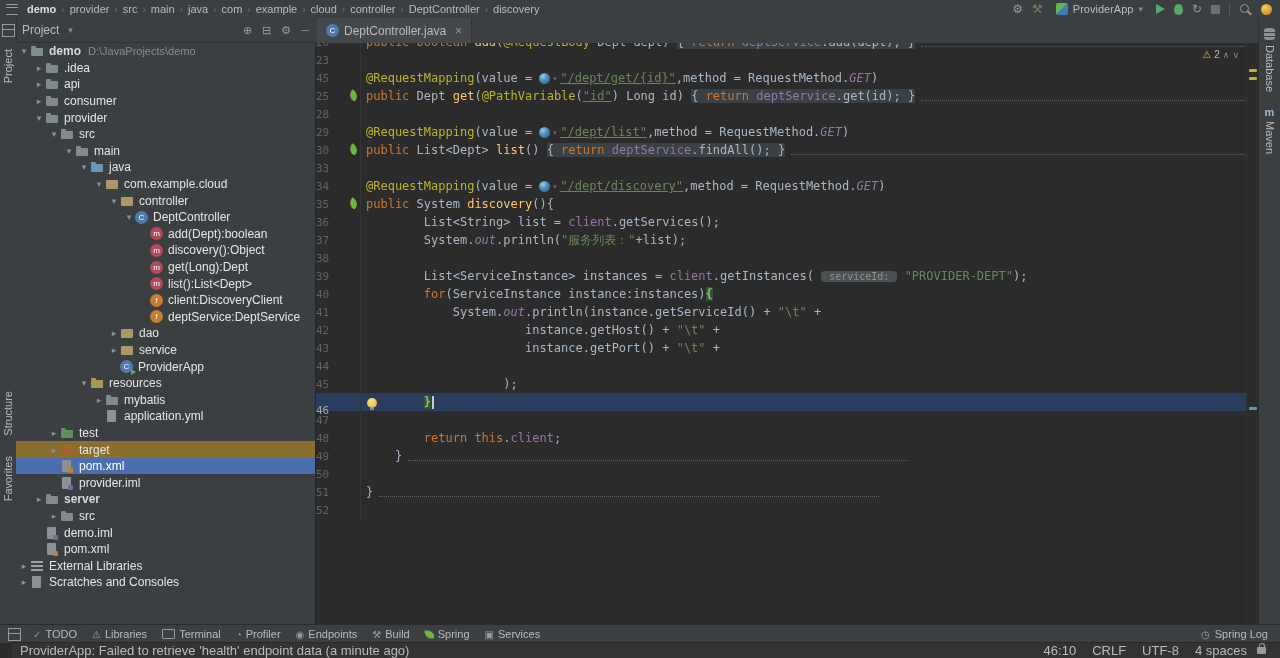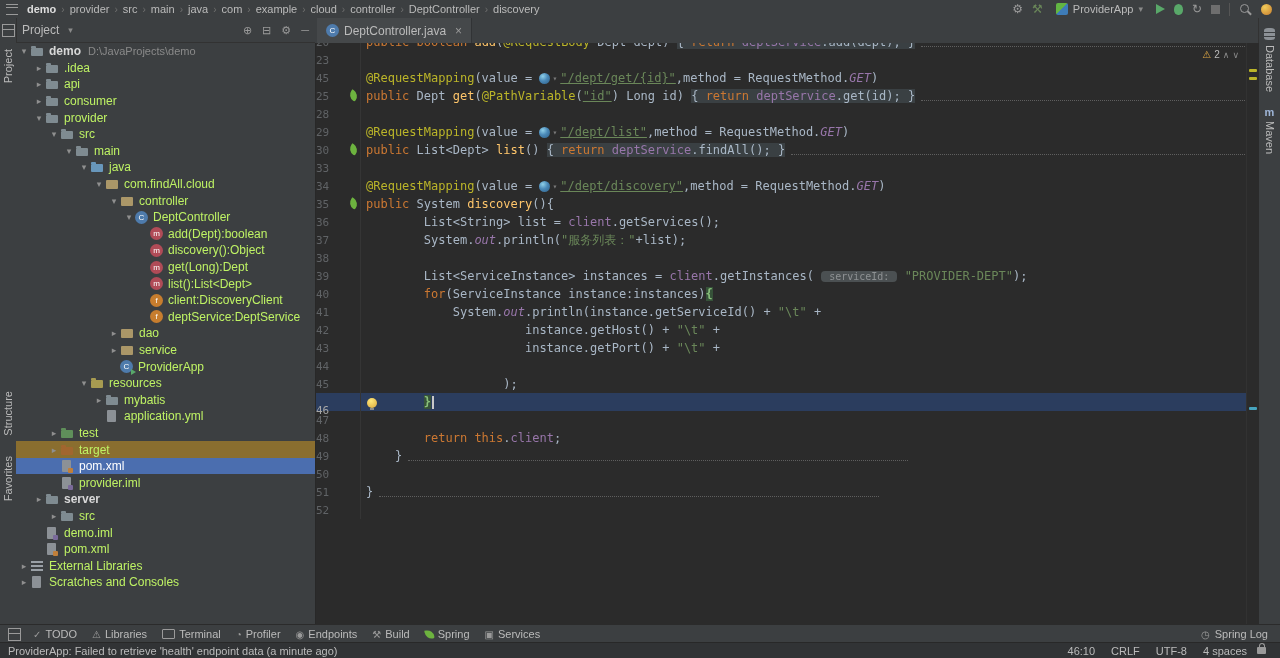--- a/index.html
+++ b/index.html
@@ -55,21 +55,21 @@
   .mvn{color:#9FB6D8;font-weight:bold;font-size:11px;}
   
   .ppanel{position:absolute;top:43px;left:16px;width:299px;bottom:33px;background:#3c3f41;overflow:hidden;border-right:1px solid #282828;}
   .trow{height:16.6px;display:flex;align-items:center;cursor:pointer;white-space:nowrap;}
   .trow.sel{background:#4b6eaf;}
   .trow.sel .tlb{color:#ffffff;}
   .trow.hl{background:#8a6e2f;}
   .tar{width:12px;flex:none;color:#8f8f8f;font-size:9px;text-align:center;}
   .tic{flex:none;width:14px;height:14px;margin:0 5px 0 0;position:relative;display:flex;align-items:center;justify-content:center;
        font-size:8px;color:#fff;}
-  .tlb{color:#bef264;}
+  .tlb{color:#e5e5e5;}
   .tlb.b{font-weight:bold;color:#d8d8d8;}
   .tex{color:#8a8a8a;margin-left:7px;font-size:11px;}
   .ic-folder::before,.ic-folder-src::before,.ic-folder-test::before,.ic-folder-res::before,.ic-folder-exc::before{
      content:"";position:absolute;left:1px;top:4px;width:12px;height:8px;border-radius:1px;}
   .ic-folder::after,.ic-folder-src::after,.ic-folder-test::after,.ic-folder-res::after,.ic-folder-exc::after{
      content:"";position:absolute;left:1px;top:2px;width:5px;height:2px;border-radius:1px 1px 0 0;}
   .ic-folder::before,.ic-folder::after{background:#7f8b91;}
   .ic-folder-src::before,.ic-folder-src::after{background:#6897bb;}
   .ic-folder-test::before,.ic-folder-test::after{background:#5f8f5a;}
   .ic-folder-res::before,.ic-folder-res::after{background:#a79b51;}
@@ -124,22 +124,22 @@
   
   .twbar{position:absolute;left:0;right:0;bottom:15px;height:18px;background:#3c3f41;border-top:1px solid #2b2b2b;
          display:flex;align-items:center;font-size:11px;}
   .sq-ic{width:11px;height:11px;border:1px solid #9a9a9a;position:relative;margin:0 12px 0 8px;flex:none;cursor:pointer;}
   .sq-ic::before{content:"";position:absolute;left:0;right:0;top:4px;border-top:1px solid #9a9a9a;}
   .twb{display:inline-flex;align-items:center;gap:4px;margin-right:15px;color:#bbbbbb;cursor:pointer;}
   .tw-g{color:#9a9a9a;font-size:10px;}
   .term-ic{width:11px;height:8px;border:1px solid #9a9a9a;border-radius:1px;display:inline-block;}
   .leaf-ic{width:9px;height:9px;background:#6DB33F;border-radius:0 80% 20% 80%;transform:rotate(-10deg);display:inline-block;}
   .twbar .right{margin-left:auto;display:flex;align-items:center;gap:5px;padding-right:12px;color:#bbbbbb;cursor:pointer;}
-  .statusbar{position:absolute;left:0;right:0;bottom:0;height:15px;background:#313335;border-top:1px solid #282828;
-             display:flex;align-items:center;font-size:11px;color:#bbbbbb;}
+  .statusbar{position:absolute;left:12px;right:0;bottom:0;height:15px;background:#313335;border-top:1px solid #282828;
+             display:flex;align-items:center;font-size:13px;color:#bbbbbb;}
   .statusbar .msg{padding-left:8px;}
   .swidgets{margin-left:auto;display:flex;align-items:center;gap:16px;padding-right:14px;}
   .sw{cursor:pointer;}
   .lock-ic{position:relative;width:9px;height:7px;background:#9a9a9a;border-radius:1px;display:inline-block;cursor:pointer;}
   .lock-ic::before{content:"";position:absolute;top:-4px;left:1.5px;width:6px;height:5px;border:1.5px solid #9a9a9a;
                    border-bottom:none;border-radius:3px 3px 0 0;box-sizing:border-box;}
 </style>
 </head>
 <body>
 
@@ -259,21 +259,21 @@
           <span class="tlb">main</span>
         </div>
         <div class="trow" style="padding-left: 62px;">
           <span class="tar">▾</span>
           <span class="tic ic-folder-src"></span>
           <span class="tlb">java</span>
         </div>
         <div class="trow" style="padding-left: 77px;">
           <span class="tar">▾</span>
           <span class="tic ic-package"></span>
-          <span class="tlb">com.findAll.cloud</span>
+          <span class="tlb">com.example.cloud</span>
         </div>
         <div class="trow" style="padding-left: 92px;">
           <span class="tar">▾</span>
           <span class="tic ic-package"></span>
           <span class="tlb">controller</span>
         </div>
         <div class="trow" style="padding-left: 107px;">
           <span class="tar">▾</span>
           <span class="tic ic-class">C</span>
           <span class="tlb">DeptController</span>

